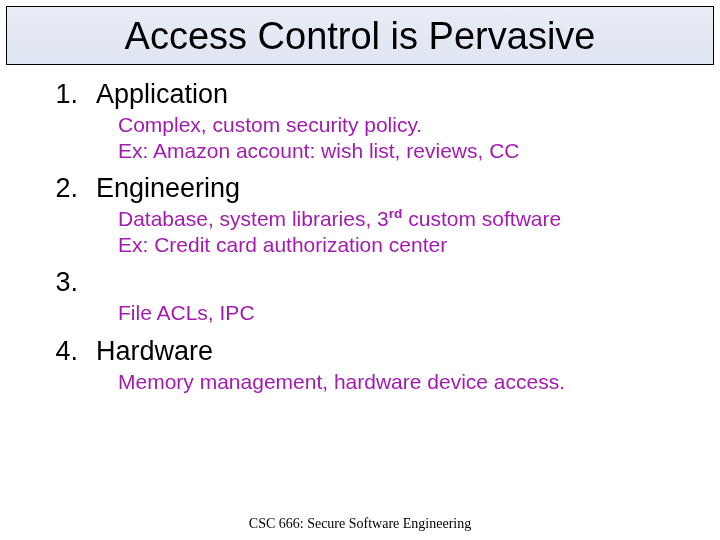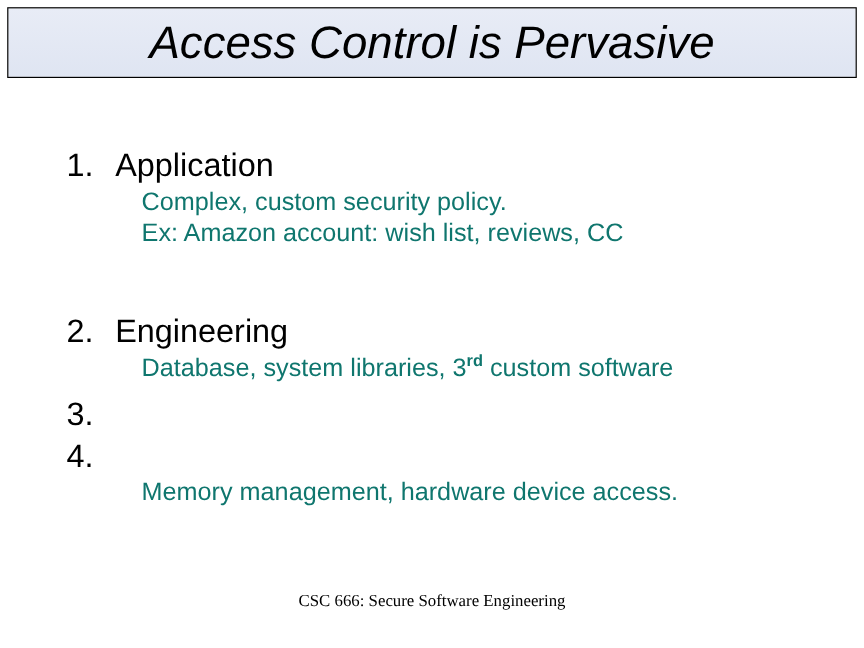--- a/index.html
+++ b/index.html
@@ -16,21 +16,20 @@
     background: linear-gradient(#e8ecf6, #dfe5f2);
     border: 1px solid #000;
     margin: 6px 6px 0 6px;
     padding: 8px 0 6px 0;
     text-align: center;
   }
   .title {
     font-size: 38px;
     color: #000;
     font-weight: normal;
-    font-style: italic;
   }
   .content {
     padding: 14px 30px 0 30px;
   }
   .item {
     margin-bottom: 4px;
   }
   .item-head {
     display: flex;
     align-items: baseline;
@@ -39,38 +38,37 @@
     margin-bottom: 2px;
   }
   .num {
     width: 48px;
     text-align: right;
     padding-right: 18px;
     flex-shrink: 0;
   }
   .heading {
     flex: 1;
-    margin-top: 44px;
   }
   .sub {
     font-size: 21px;
-    color: #0f766e;
+    color: #a21caf;
     margin-left: 88px;
     line-height: 1.22;
     margin-bottom: 10px;
   }
   .sub sup {
     font-size: 0.65em;
     vertical-align: super;
     line-height: 0;
     font-weight: bold;
   }
   .footer {
     position: absolute;
-    bottom: 30px;
+    bottom: 8px;
     width: 100%;
     text-align: center;
     font-size: 14px;
     font-family: "Times New Roman", Times, serif;
     color: #000;
   }
 </style>
 </head>
 <body>
 
@@ -91,32 +89,37 @@
     </div>
   </div>
 
   <div class="item">
     <div class="item-head">
       <span class="num">2.</span>
       <span class="heading">Engineering</span>
     </div>
     <div class="sub">
       <span>Database, system libraries, 3</span><sup>rd</sup><span> custom software</span><br>
+      <span>Ex: Credit card authorization center</span>
     </div>
   </div>
 
   <div class="item">
     <div class="item-head">
       <span class="num">3.</span>
     </div>
+    <div class="sub">
+      <span>File ACLs, IPC</span>
+    </div>
   </div>
 
   <div class="item">
     <div class="item-head">
       <span class="num">4.</span>
+      <span class="heading">Hardware</span>
     </div>
     <div class="sub">
       <span>Memory management, hardware device access.</span>
     </div>
   </div>
 
 </div>
 
 <div class="footer">CSC 666: Secure Software Engineering</div>
 

